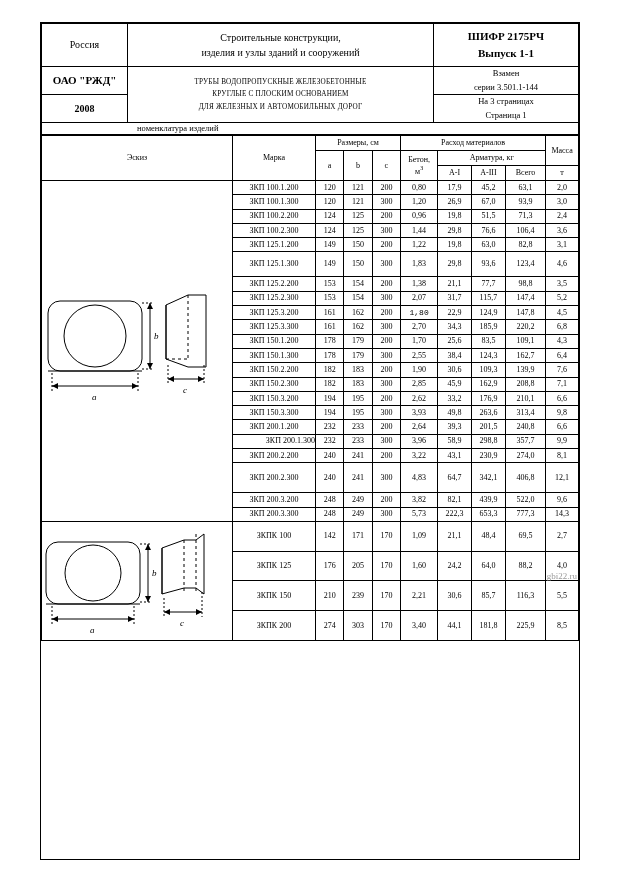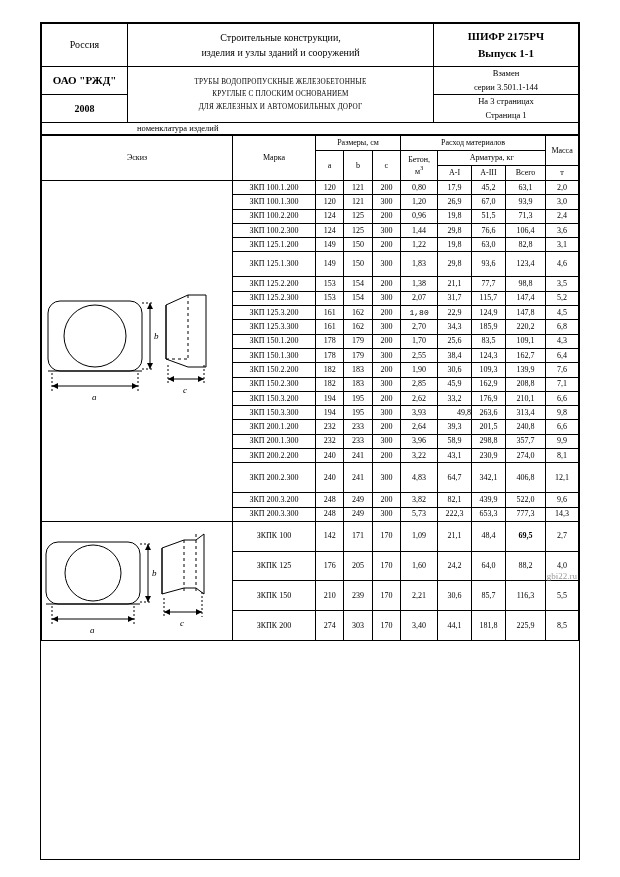--- a/index.html
+++ b/index.html
@@ -378,38 +378,38 @@
           <td style="height: 14.3px;">176,9</td>
           <td style="height: 14.3px;">210,1</td>
           <td style="height: 14.3px;">6,6</td>
         </tr>
         <tr class="drow">
           <td style="height: 14.3px;">ЗКП 150.3.300</td>
           <td style="height: 14.3px;">194</td>
           <td style="height: 14.3px;">195</td>
           <td style="height: 14.3px;">300</td>
           <td style="height: 14.3px;">3,93</td>
-          <td style="height: 14.3px; text-align: right;">49,8</td>
+          <td style="height: 14.3px;">49,8</td>
           <td style="height: 14.3px;">263,6</td>
           <td style="height: 14.3px;">313,4</td>
           <td style="height: 14.3px;">9,8</td>
         </tr>
         <tr class="drow">
           <td style="height: 14.3px;">ЗКП 200.1.200</td>
           <td style="height: 14.3px;">232</td>
           <td style="height: 14.3px;">233</td>
           <td style="height: 14.3px;">200</td>
           <td style="height: 14.3px;">2,64</td>
           <td style="height: 14.3px;">39,3</td>
           <td style="height: 14.3px;">201,5</td>
           <td style="height: 14.3px;">240,8</td>
           <td style="height: 14.3px;">6,6</td>
         </tr>
         <tr class="drow">
-          <td style="height: 14.3px;">ЗКП 200.1.300</td>
+          <td style="height: 14.3px; text-align: right;">ЗКП 200.1.300</td>
           <td style="height: 14.3px;">232</td>
           <td style="height: 14.3px;">233</td>
           <td style="height: 14.3px;">300</td>
           <td style="height: 14.3px;">3,96</td>
           <td style="height: 14.3px;">58,9</td>
           <td style="height: 14.3px;">298,8</td>
           <td style="height: 14.3px;">357,7</td>
           <td style="height: 14.3px;">9,9</td>
         </tr>
         <tr class="drow">
@@ -496,21 +496,21 @@
     </svg>
   </div>
           </td>
           <td style="height: 29.5px;">ЗКПК 100</td>
           <td style="height: 29.5px;">142</td>
           <td style="height: 29.5px;">171</td>
           <td style="height: 29.5px;">170</td>
           <td style="height: 29.5px;">1,09</td>
           <td style="height: 29.5px;">21,1</td>
           <td style="height: 29.5px;">48,4</td>
-          <td style="height: 29.5px; font-weight: bold;">69,5</td>
+          <td style="height: 29.5px;">69,5</td>
           <td style="height: 29.5px;">2,7</td>
         </tr>
         <tr class="drow">
           <td style="height: 29.5px;">ЗКПК 125</td>
           <td style="height: 29.5px;">176</td>
           <td style="height: 29.5px;">205</td>
           <td style="height: 29.5px;">170</td>
           <td style="height: 29.5px;">1,60</td>
           <td style="height: 29.5px;">24,2</td>
           <td style="height: 29.5px;">64,0</td>

